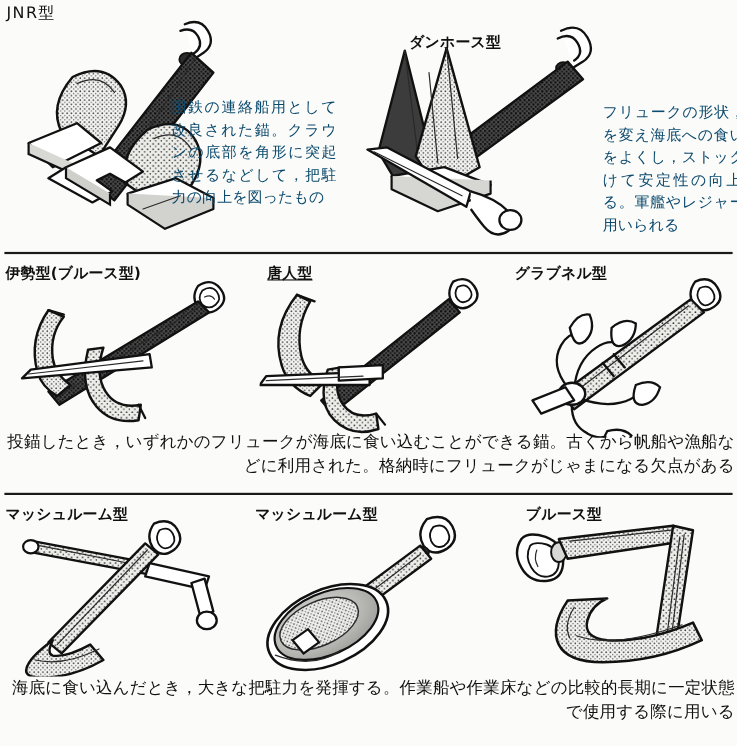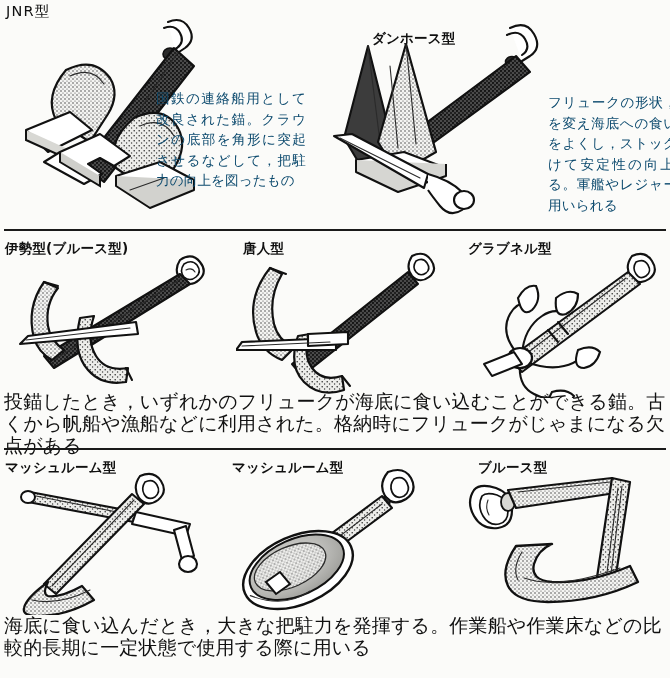--- a/index.html
+++ b/index.html
@@ -58,26 +58,27 @@
     font-family: "DejaVu Serif", "Liberation Serif", serif;
     font-size: 13.6px;
     line-height: 20.5px;
     color: #0c4a6e;
     letter-spacing: 0.1px;
     text-align: justify;
   }
   .caption {
     position: absolute;
     font-family: "DejaVu Serif", "Liberation Serif", serif;
-    font-size: 19px;
+    font-size: 15px;
     line-height: 22px;
     color: #111;
     letter-spacing: 0.15px;
     width: 664px;
     left: 4px;
+    text-align: right;
   }
 
   
   .illus {
     position: absolute;
     pointer-events: none;
   }
   .illus svg { display: block; }
 
   
@@ -172,21 +173,21 @@
 
     <div class="desc" style="left:508px; top:92px; width:158px;margin-left:40px;">フリュークの形状，厚みを変え海底への食い込みをよくし，ストックをつけて安定性の向上を図る。軍艦やレジャー船に用いられる</div>
 
     <div class="rule" style="top:229px;"></div>
   </div>
 
   <div class="section" style="top:0;">
 
     <div class="anchor-label" style="left:5px; top:240px;">伊勢型(ブルース型)</div>
 
-    <div class="anchor-label" style="left:243px; top:240px;">唐人型</div>
+    <div class="anchor-label" style="left:243px; top:240px;text-decoration:underline;">唐人型</div>
 
     <div class="anchor-label" style="left:468px; top:240px;">グラブネル型</div>
 
     <div class="illus" style="left:14px; top:248px;">
       <svg width="210" height="148" viewBox="0 0 210 148">
 
         <path d="M166 12 q12 -8 20 2 q8 10 -1 18 q-9 8 -18 0 q-8 -9 -1 -20 Z" fill="#fff" stroke="#111" stroke-width="2.1"></path>
         <path d="M170 16 q8 -5 13 1 q5 7 -1 12 q-6 5 -12 0 q-5 -6 0 -13 Z" fill="#fff" stroke="#111" stroke-width="1.6"></path>
         <path d="M172 22 q6 -3 9 2" class="ink-thin"></path>
 

